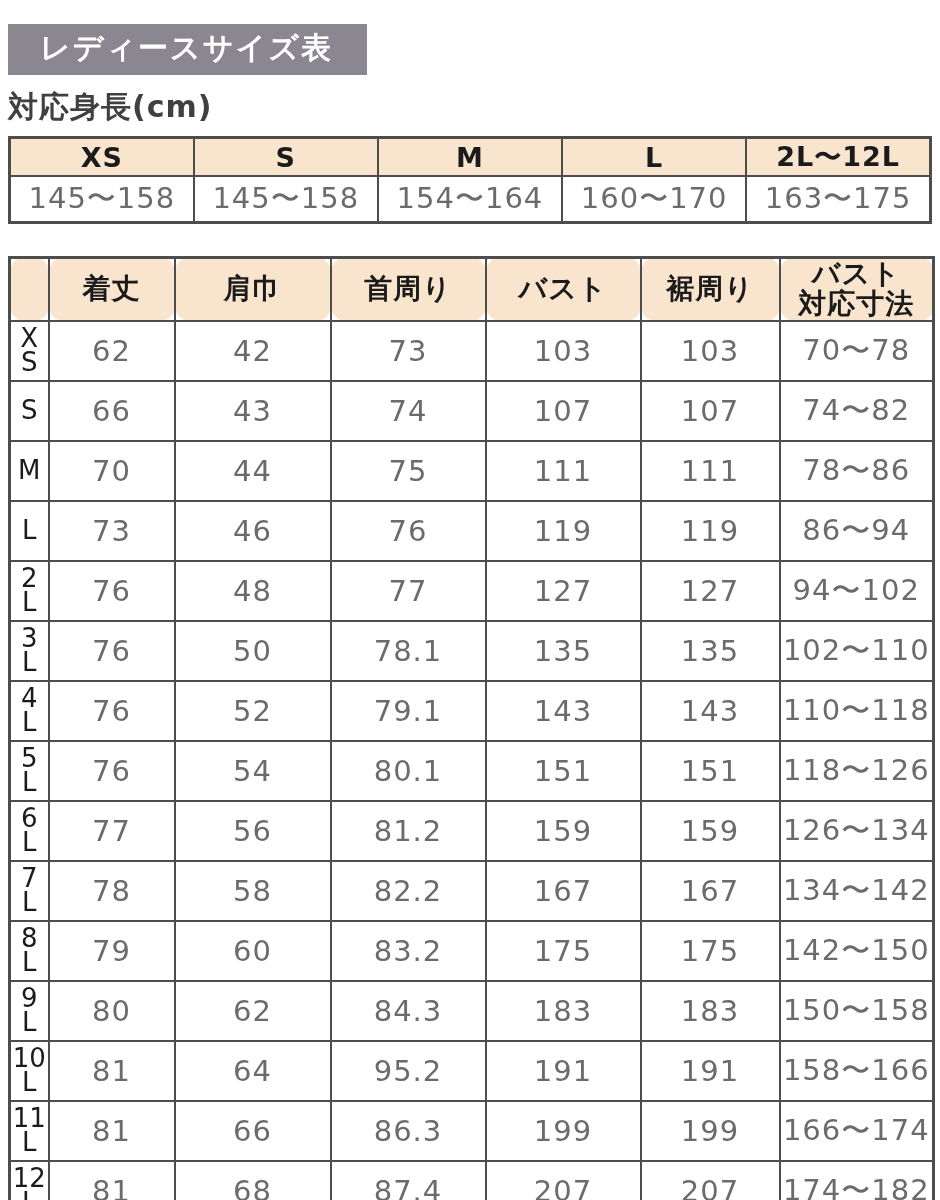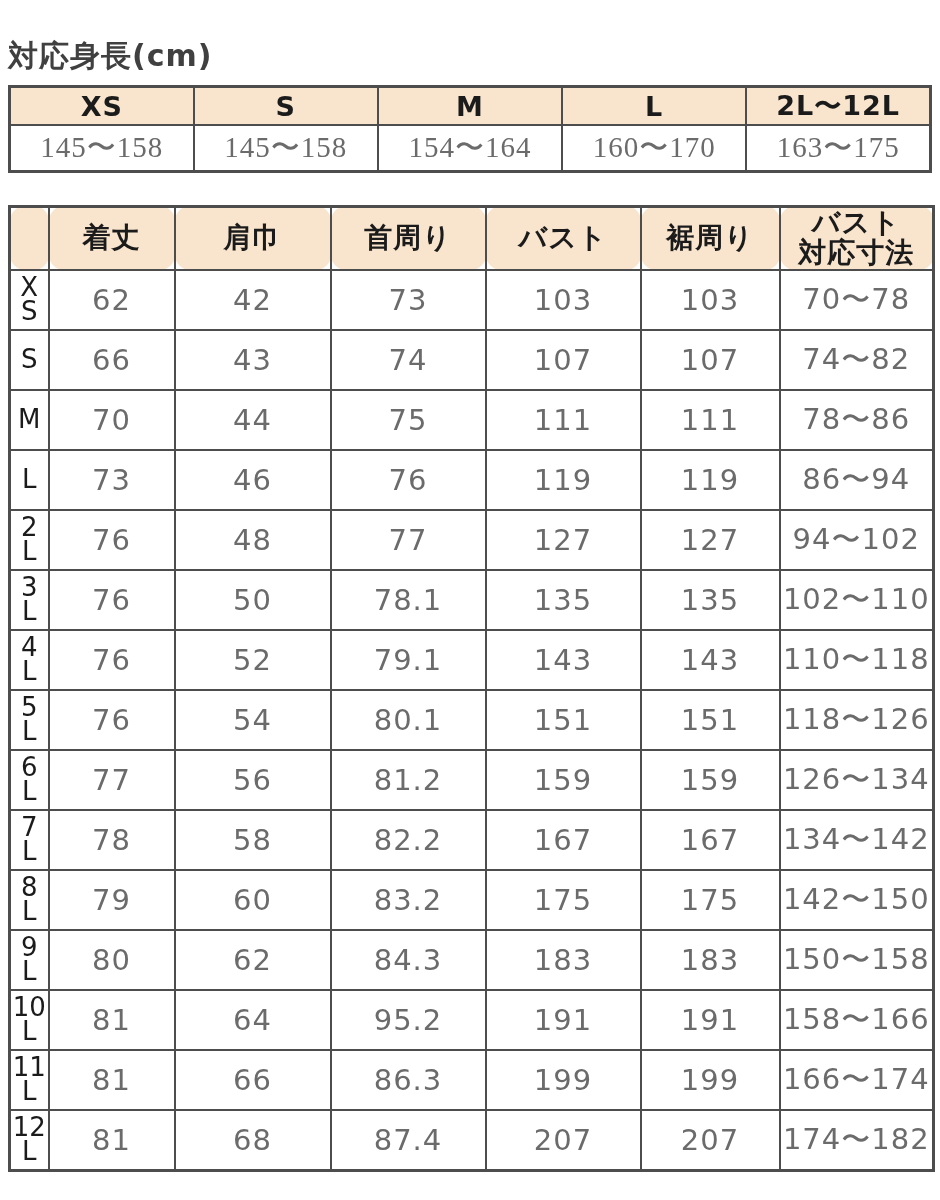--- a/index.html
+++ b/index.html
@@ -51,21 +51,20 @@
     font-weight: bold;
     height: 34px;
     letter-spacing: 1px;
   }
   .height-table td {
     background: #ffffff;
     color: #6b6b6b;
     font-size: 29px;
     height: 46px;
     letter-spacing: 1px;
-    font-family: Liberation Serif, serif;
   }
 
   
   .size-table { margin-top: 32px; }
   .size-table thead th {
     background: #f9e5cd;
     color: #1b1b1b;
     font-size: 28px;
     font-weight: bold;
     height: 58px;
@@ -90,20 +89,23 @@
     color: #6b6b6b;
     font-size: 29px;
     letter-spacing: 1px;
   }
 </style>
 </head>
 <body>
 
 <div class="page">
 
+  <div class="title-badge">
+    <span>レディースサイズ表</span>
+  </div>
 
   <div class="subtitle">対応身長(cm)</div>
 
   <table class="height-table">
     <colgroup>
       <col style="width:20%">
         <col style="width:20%">
         <col style="width:20%">
         <col style="width:20%">
         <col style="width:20%">

